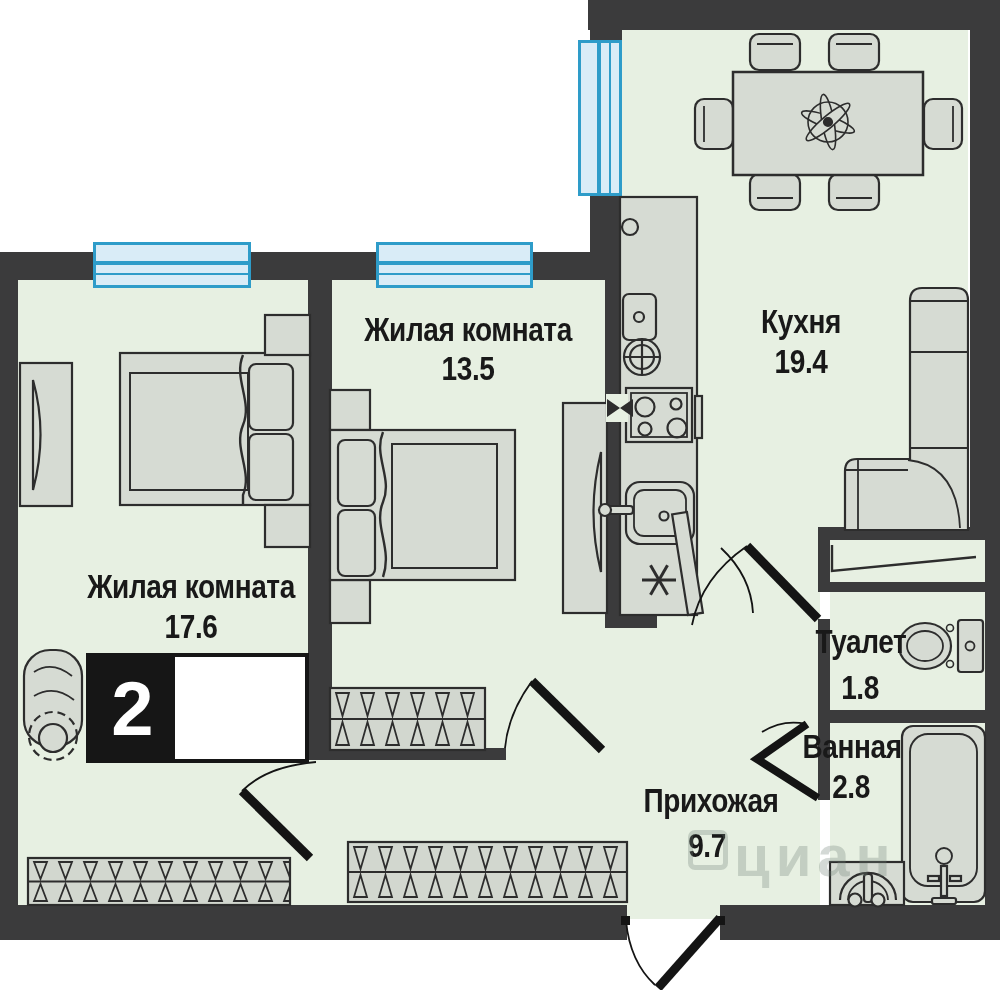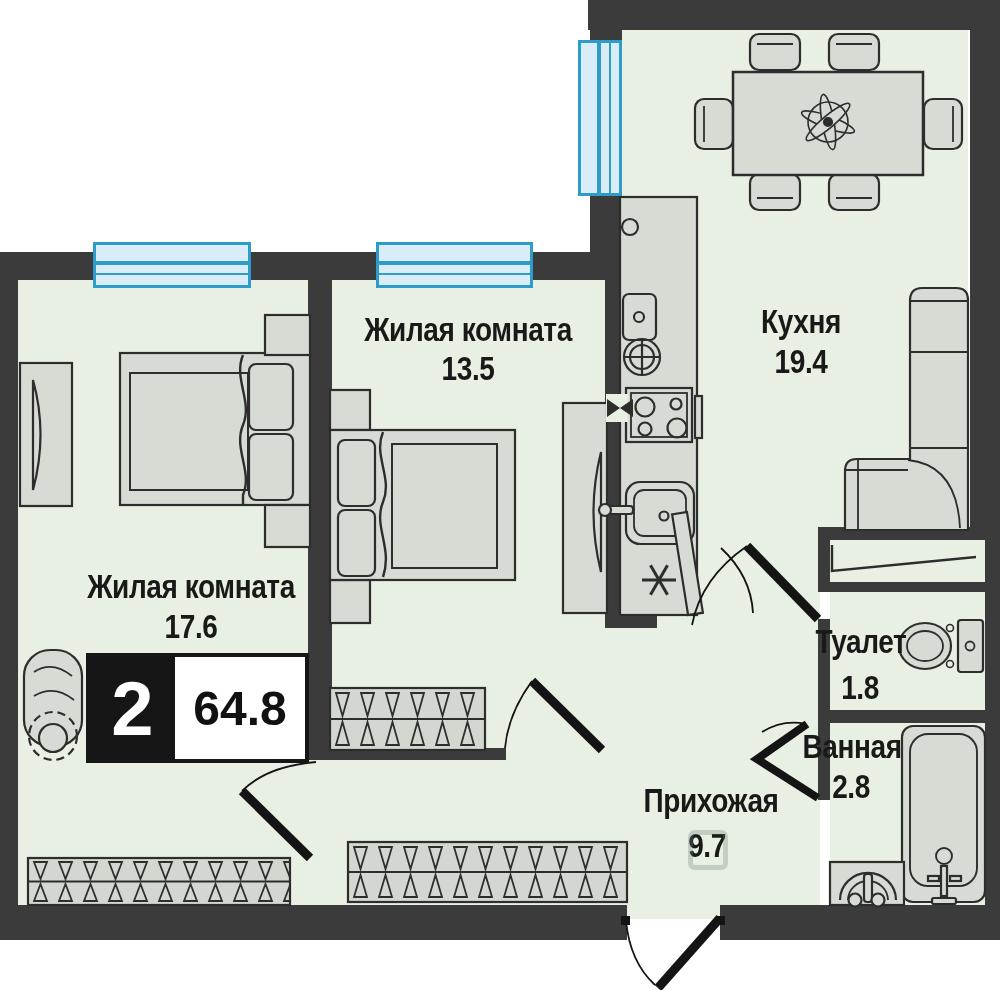--- a/index.html
+++ b/index.html
@@ -297,18 +297,18 @@
   <div class="area" style="left:801px;top:362px;">19.4</div>
   <div class="label" style="left:711px;top:801px;">Прихожая</div>
   <div class="area" style="left:707px;top:846px;">9.7</div>
   <div class="label" style="left:861px;top:642px;">Туалет</div>
   <div class="area" style="left:860px;top:688px;">1.8</div>
   <div class="label" style="left:852px;top:747px;">Ванная</div>
   <div class="area" style="left:851px;top:787px;">2.8</div>
 
   <div class="badge">
     <div class="badge-rooms">2</div>
-    <div class="badge-area">64.8</div>
   </div>
 
   <div class="wm-logo"></div>
+  <div class="wm-text">циан</div>
 
 </div>
 
 </body></html>

